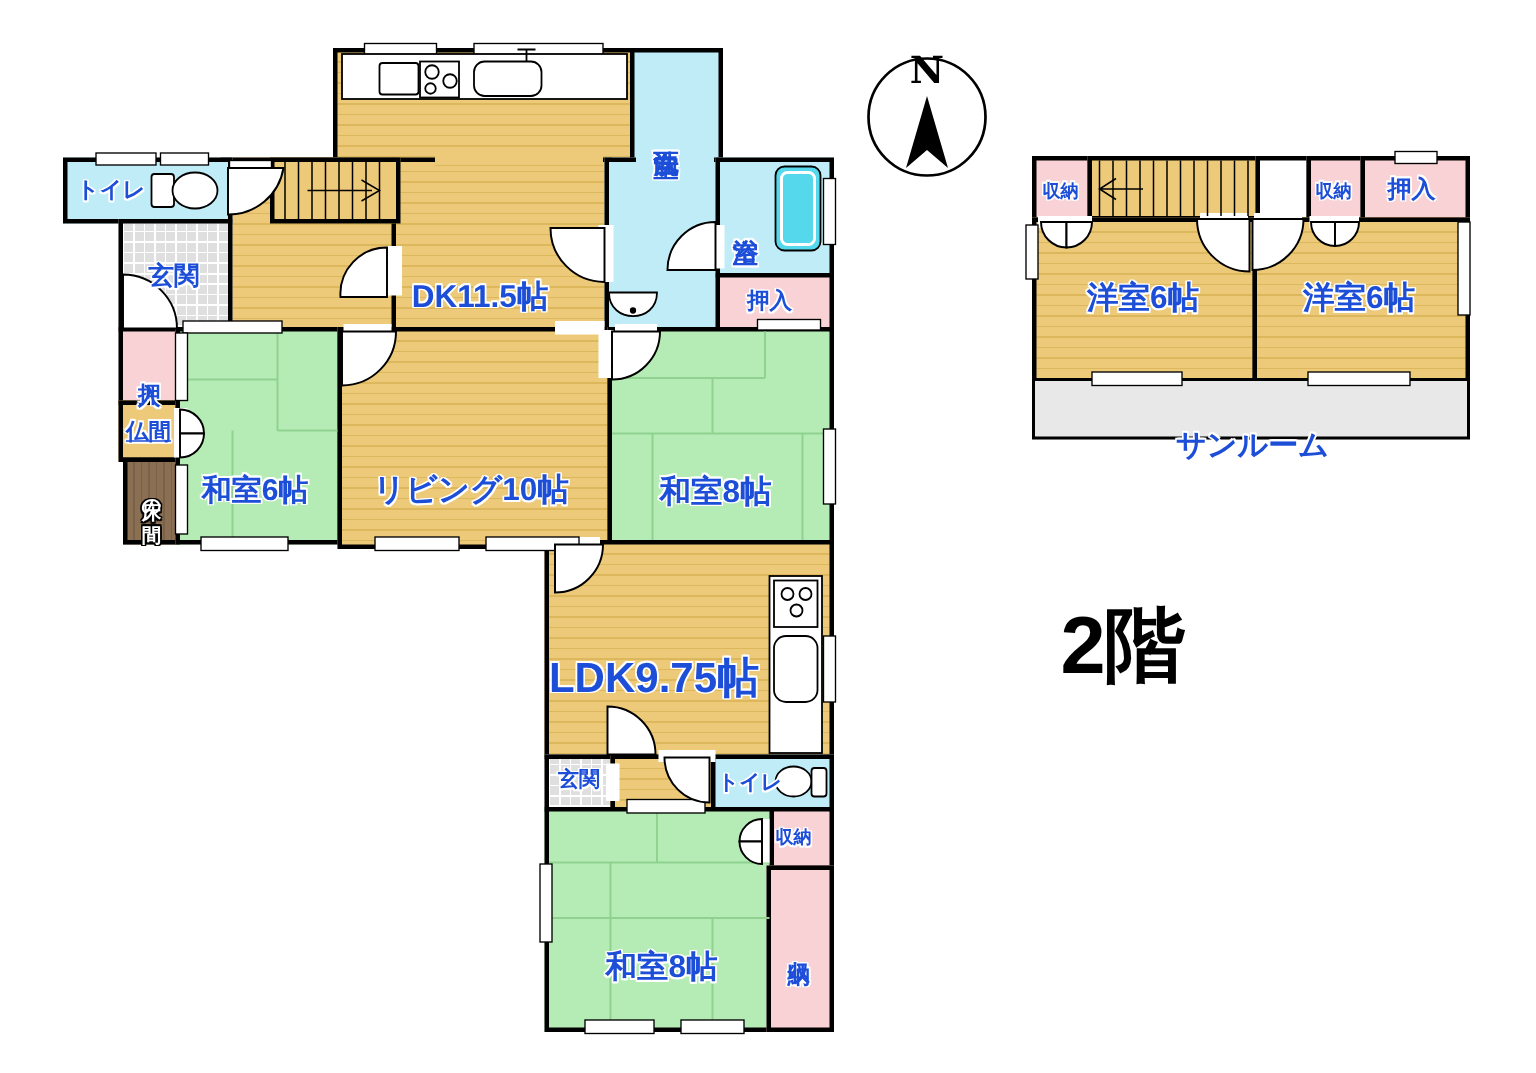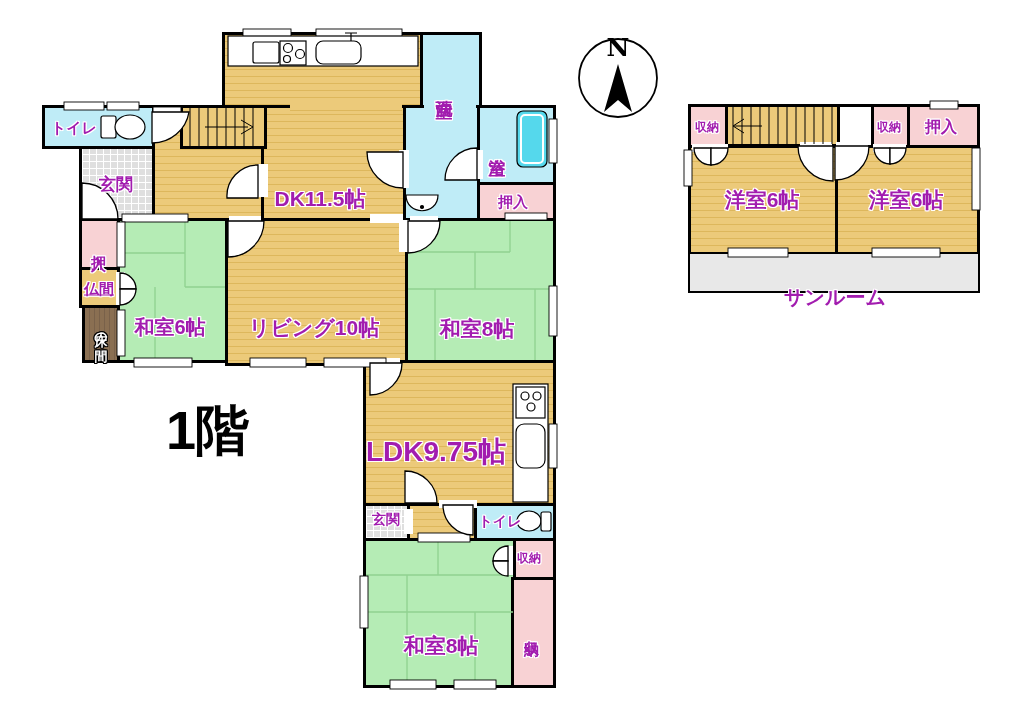--- a/index.html
+++ b/index.html
@@ -14,21 +14,21 @@
   .pink{background-color:#F8D2D4;}
   .checker{background-color:#DFDFDF;
        background-image:repeating-linear-gradient(0deg,#ffffff 0 1px,transparent 1px 7px),
                         repeating-linear-gradient(90deg,#ffffff 0 1px,transparent 1px 7px);}
   .brown{background-color:#8A6F52;
        background-image:repeating-linear-gradient(90deg,#8A6F52 0 4px,#79614A 4px 5px);}
   .gray{background-color:#E8E8E8;}
   .white{background-color:#ffffff;}
   .patch{position:absolute;}
   #overlay{position:absolute;left:0;top:0;pointer-events:none;}
-  .lbl{position:absolute;transform:translate(-50%,-50%);font-weight:bold;color:#a21caf;
+  .lbl{position:absolute;transform:translate(-50%,-50%);font-weight:bold;color:#1d4ed8;
        white-space:nowrap;line-height:1;
        text-shadow:-1px -1px 0 #fff,1px -1px 0 #fff,-1px 1px 0 #fff,1px 1px 0 #fff,
                    0 -1px 0 #fff,0 1px 0 #fff,-1px 0 0 #fff,1px 0 0 #fff;}
   .vert{writing-mode:vertical-rl;text-orientation:upright;letter-spacing:1px;}
   .lbl-inv{color:#fff;
        text-shadow:-1px -1px 0 #000,1px -1px 0 #000,-1px 1px 0 #000,1px 1px 0 #000,
                    0 -1px 0 #000,0 1px 0 #000,-1px 0 0 #000,1px 0 0 #000;}
   .title{position:absolute;transform:translate(-50%,-50%);font-weight:bold;color:#000;
        font-size:54px;letter-spacing:-1px;white-space:nowrap;}
   .north{position:absolute;transform:translate(-50%,-50%);
@@ -215,23 +215,23 @@
   <span class="lbl vert lbl-inv" style="left:101px;top:332px;font-size:13px;">床の間</span>
   <span class="lbl" style="left:170px;top:327px;font-size:20px;">和室6帖</span>
   <span class="lbl" style="left:314px;top:327px;font-size:21px;">リビング10帖</span>
   <span class="lbl" style="left:477px;top:328px;font-size:21px;">和室8帖</span>
   <span class="lbl" style="left:436px;top:452px;font-size:28px;">LDK9.75帖</span>
   <span class="lbl" style="left:386px;top:519px;font-size:14px;">玄関</span>
   <span class="lbl" style="left:500px;top:521px;font-size:14px;">トイレ</span>
   <span class="lbl" style="left:529px;top:558px;font-size:12px;">収納</span>
   <span class="lbl" style="left:441px;top:645px;font-size:21px;">和室8帖</span>
   <span class="lbl vert" style="left:532px;top:630px;font-size:15px;">収納</span>
-  <span class="title" style="left:207px;top:431px;">1階</span>
 
   <span class="lbl" style="left:707px;top:127px;font-size:12px;">収納</span>
   <span class="lbl" style="left:889px;top:127px;font-size:12px;">収納</span>
   <span class="lbl" style="left:941px;top:127px;font-size:16px;">押入</span>
   <span class="lbl" style="left:762px;top:199px;font-size:21px;">洋室6帖</span>
   <span class="lbl" style="left:906px;top:199px;font-size:21px;">洋室6帖</span>
   <span class="lbl" style="left:835px;top:270px;font-size:20px;margin-top:27px;">サンルーム</span>
+  <span class="title" style="left:748px;top:431px;">2階</span>
 
   <span class="north" style="left:618px;top:47px;">N</span>
 </div>
 
 </body></html>

